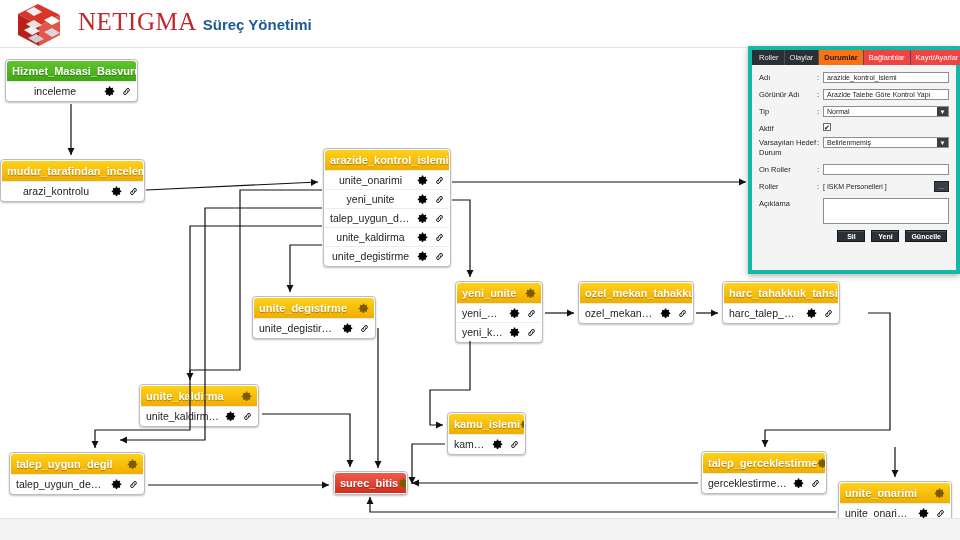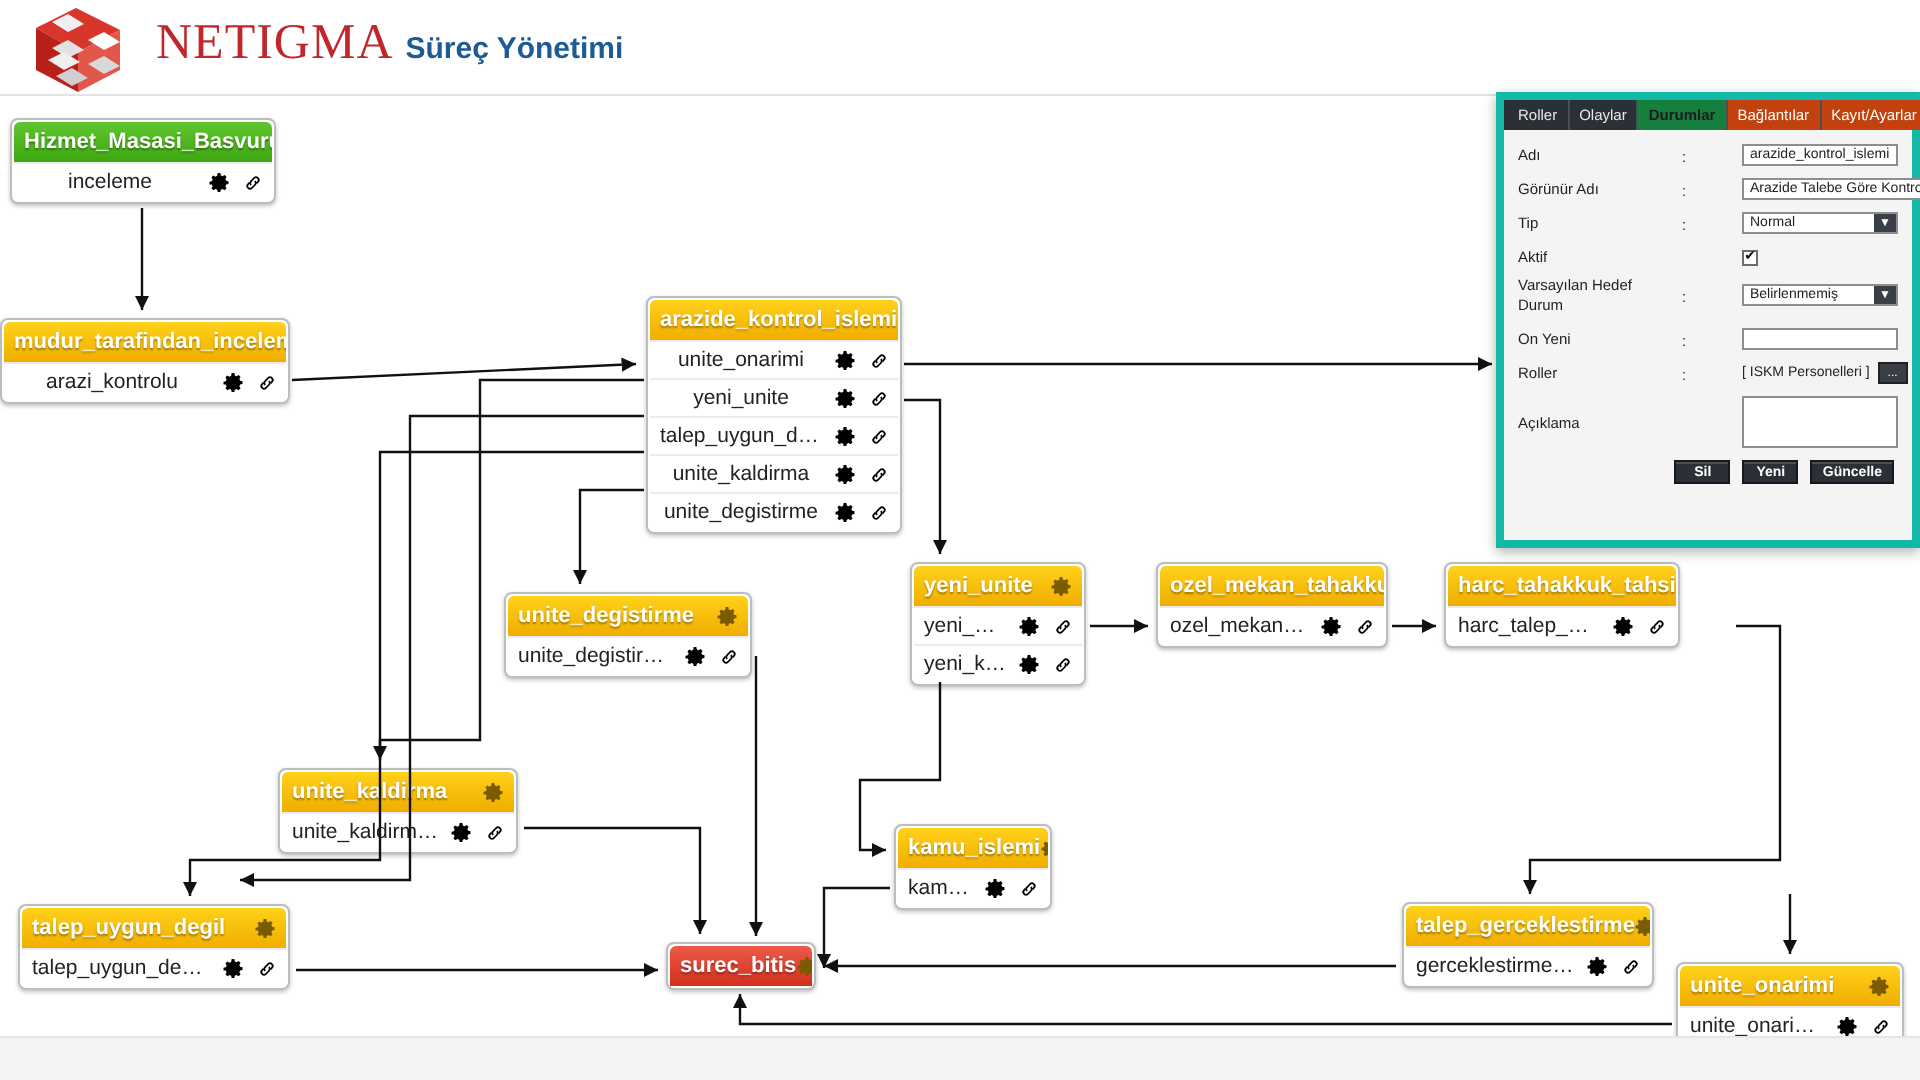--- a/index.html
+++ b/index.html
@@ -98,29 +98,29 @@
     font-size:8px;
   }
   #dialog-tabs {
     display:flex; align-items:flex-end; height:15px;
     background:#2b2f36; padding-left:2px;
   }
   .dtab {
     color:#e8e8e8; font-size:7.5px; padding:2px 5px 2px 5px;
     white-space:nowrap; line-height:11px; border-right:1px solid #4a4f58;
   }
-  .dtab.active { background:#15803d; color:#1c1c1c; font-weight:bold; }
-  .dtab.sel    { background:#c2410c; color:#ffffff; }
+  .dtab.active { background:#f97316; color:#1c1c1c; font-weight:bold; }
+  .dtab.sel    { background:#ef4444; color:#ffffff; }
   #dialog-body {
     padding:7px 7px 6px 7px;
     background:#f4f4f4;
     height:calc(100% - 15px);
     position:relative;
   }
-  .frow { display:flex; align-items:center; margin-bottom:6px;gap:24px; }
+  .frow { display:flex; align-items:flex-start; margin-bottom:6px; }
   .flabel {
     width:58px; flex:0 0 58px; color:#1f1f1f; font-size:7.5px;
     line-height:10px; padding-top:1px;
   }
   .fcolon { width:6px; flex:0 0 6px; color:#1f1f1f; font-size:7.5px; padding-top:1px;}
   .fctl { flex:1 1 auto; }
   .finput {
     width:100%; height:11px; background:#ffffff;
     border:1px solid #8e8e8e; font-size:7px; color:#222;
     padding:0 3px; line-height:10px; overflow:hidden; white-space:nowrap;
@@ -703,21 +703,21 @@
       <div class="fcolon">:</div>
       <div class="fctl">
         <div class="fselect">
           <span>Belirlenmemiş</span>
           <span class="arrow">▼</span>
         </div>
       </div>
     </div>
 
     <div class="frow">
-      <div class="flabel">On Yeni</div>
+      <div class="flabel">On Roller</div>
       <div class="fcolon">:</div>
       <div class="fctl">
         <div class="finput"></div>
       </div>
     </div>
 
 
     <div class="frow">
       <div class="flabel">Roller</div>
       <div class="fcolon">:</div>

